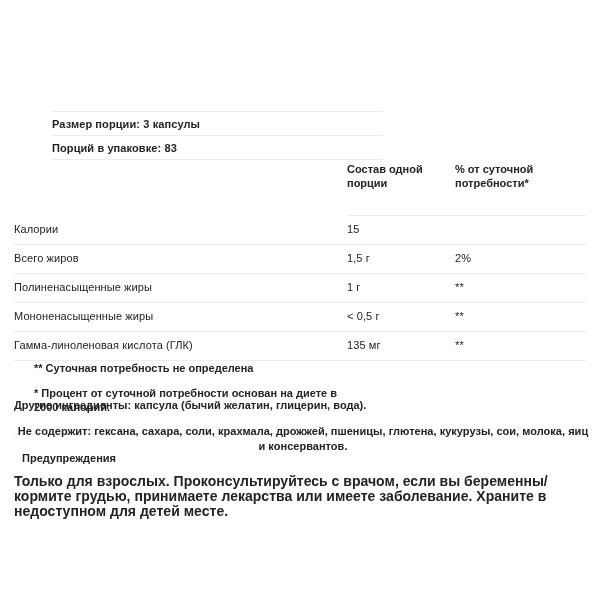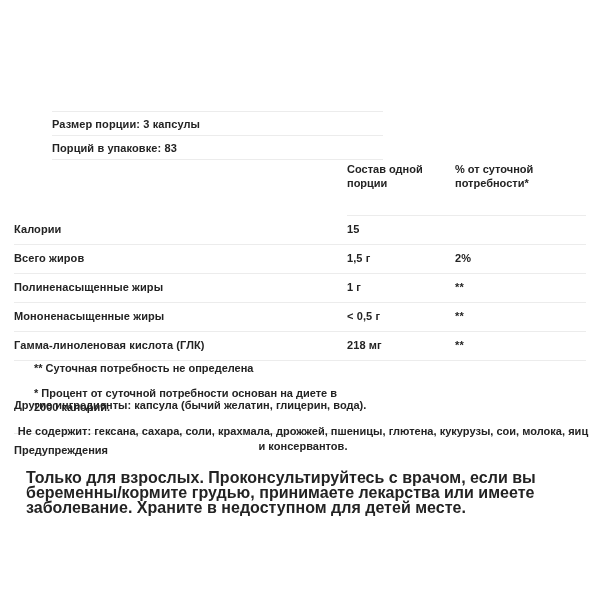--- a/index.html
+++ b/index.html
@@ -84,21 +84,21 @@
     padding: 5px 8px 25px 0;
     border-bottom: 1px solid #ececec;
   }
   .nutri-table thead th.blank {
     border-bottom: none;
   }
 
   .nutri-table tbody td {
     font-size: 11px;
     line-height: 15px;
-    font-weight: 700;
+    font-weight: 400;
     color: #232323;
     padding: 6px 8px 7px 0;
     border-bottom: 1px solid #ececec;
     letter-spacing: 0.1px;
   }
   .nutri-table tbody tr.multiline td {
     padding-top: 6px;
     padding-bottom: 7px;
   }
   .nutri-table tbody td.val-mid {
@@ -143,29 +143,29 @@
     position: absolute;
     left: 14px;
     top: 443px;
     width: 578px;
   }
   .warn-title {
     font-size: 11px;
     line-height: 15px;
     font-weight: 700;
     color: #232323;
+    margin: 8px;
+  }
+  .warn-body {
+    font-size: 14px;
+    line-height: 15px;
+    font-weight: 700;
+    color: #232323;
+    letter-spacing: 0.02px;
     margin: 0;
-  }
-  .warn-body {
-    font-size: 16px;
-    line-height: 15px;
-    font-weight: 700;
-    color: #232323;
-    letter-spacing: 0.02px;
-    margin: 12px;
     max-width: 574px;
   }
 </style>
 </head>
 <body>
 
 <div class="page">
 
   <div class="serving-block">
     <div class="serving-row first">
@@ -205,21 +205,21 @@
         <td>1 г</td>
         <td>**</td>
       </tr>
       <tr>
         <td>Мононенасыщенные жиры</td>
         <td>&lt; 0,5 г</td>
         <td>**</td>
       </tr>
       <tr>
         <td>Гамма-линоленовая кислота (ГЛК)</td>
-        <td>218 мг</td>
+        <td>135 мг</td>
         <td>**</td>
       </tr>
     </tbody>
   </table>
 
   <div class="footnotes">
     <p class="fn-line">** Суточная потребность не определена</p>
     <p class="fn-line">* Процент от суточной потребности основан на диете в 2000 калорий.</p>
   </div>
 

